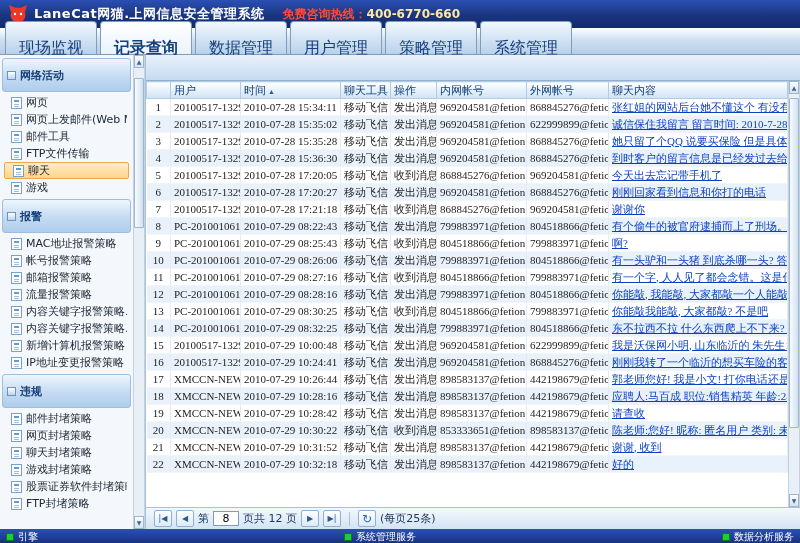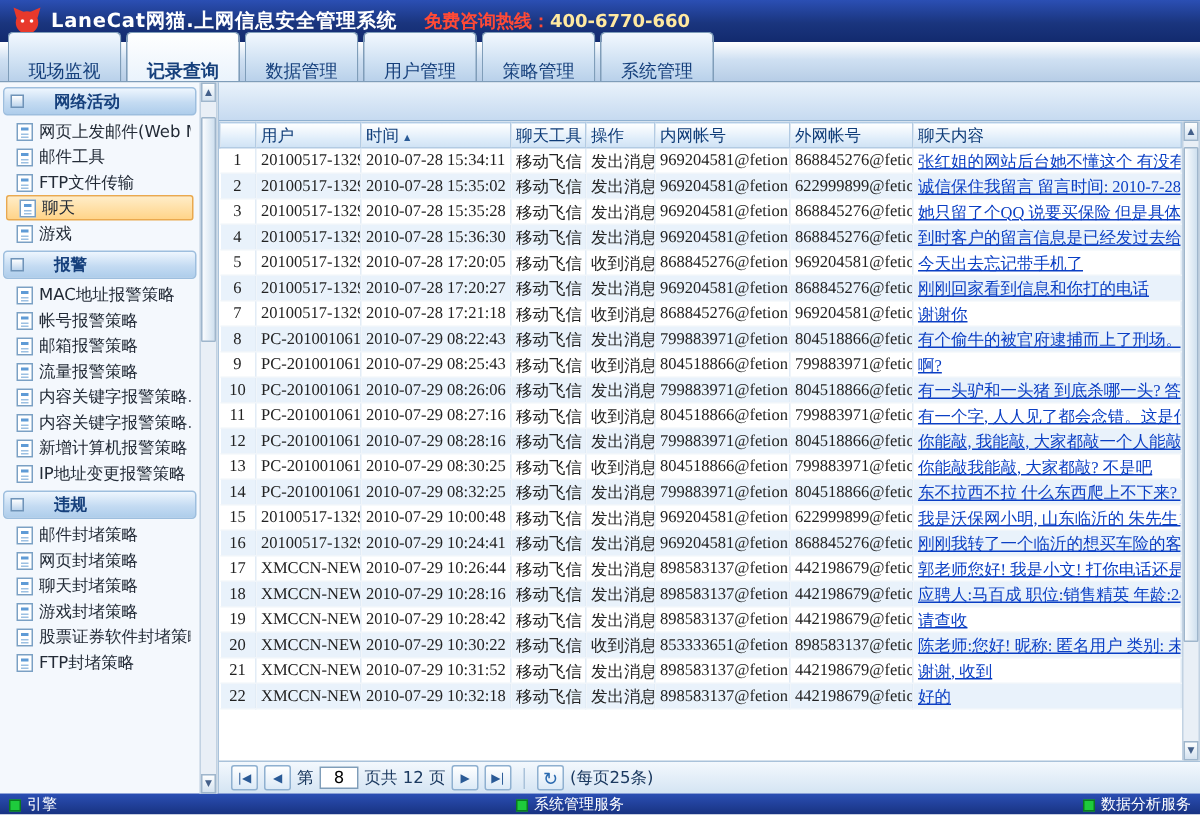--- a/index.html
+++ b/index.html
@@ -12,32 +12,32 @@
     display:flex; align-items:center; padding:0 8px; gap:6px; }
   .logo-text { color:#ffffff; font-size:13px; font-weight:bold; letter-spacing:.5px; }
   .hotline { margin-left:12px; font-size:12px; font-weight:bold; }
   .hotline-label { color:#ff4a36; }
   .hotline-number { color:#ffe9a0; }
 
   
   .navbar { height:27px; flex:none; background:linear-gradient(#ffffff,#cfe0f2 45%,#b7cde6);
     border-bottom:1px solid #7f9db9; display:flex; align-items:flex-end; padding:0 0 0 5px; gap:3px; }
   .nav-tab { height:21px; line-height:19px; padding:16px 13px; border:1px solid #7f9db9; border-bottom:none;
-    border-radius:4px 4px 0 0; background:linear-gradient(#f2f8fe,#cfe1f3 60%,#b9d1ea); color:#16407c; font-size:12px; cursor:default; }
+    border-radius:4px 4px 0 0; background:linear-gradient(#f2f8fe,#cfe1f3 60%,#b9d1ea); color:#16407c; font-size:16px; cursor:default; }
   .nav-tab.active { background:linear-gradient(#ffffff,#eaf3fc); font-weight:bold; }
 
   
   .content { height:474px; flex:none; display:flex; }
 
   
   .sidebar { width:145px; flex:none; display:flex; }
   .sidebar-inner { width:133px; background:#f4f8fd; padding-top:2px; overflow:hidden; }
   .section { margin:1px 2px 2px; }
-  .section-header { height:19px; background:linear-gradient(#eef6fe,#c4dbf2 55%,#aecdeb); border:1px solid #9dbede;
-    border-radius:3px; display:flex; align-items:center; gap:20px; padding:0 4px; color:#16407c; font-weight:bold; font-size:11px; }
+  .section-header { height:34px; background:linear-gradient(#eef6fe,#c4dbf2 55%,#aecdeb); border:1px solid #9dbede;
+    border-radius:3px; display:flex; align-items:center; gap:4px; padding:0 4px; color:#16407c; font-weight:bold; font-size:11px; }
   .section-icon { width:9px; height:9px; flex:none; background:linear-gradient(#ffffff,#bcd4ec); border:1px solid #6f93b8; }
   .section-body { padding:2px 0 1px; }
   .sidebar-item { height:17px; display:flex; align-items:center; gap:4px; padding:0 3px 0 8px; font-size:11px; color:#222a36;
     border:1px solid transparent; white-space:nowrap; }
   .sidebar-item .lbl { overflow:hidden; white-space:nowrap; }
   .sidebar-item.selected { background:linear-gradient(#ffedc8,#ffd489); border:1px solid #eaa94e; border-radius:2px; margin:0 2px; }
   .doc-icon { width:11px; height:12px; flex:none; background:#fff; border:1px solid #7aa0c4; position:relative; }
   .doc-icon::before { content:""; position:absolute; left:2px; top:2px; right:2px; height:2px; background:#5f9bd6; }
   .doc-icon::after { content:""; position:absolute; left:2px; top:6px; right:2px; height:1px; background:#9cc0e2; box-shadow:0 2px 0 #9cc0e2; }
 
@@ -123,20 +123,24 @@
     <div class="sidebar">
       <div class="sidebar-inner">
           <div class="section">
     <div class="section-header">
       <span class="section-icon"></span>
       <span class="sec-lbl">网络活动</span>
     </div>
     <div class="section-body">
               <div class="sidebar-item">
     <span class="doc-icon"></span>
+    <span class="lbl">网页</span>
+  </div>
+              <div class="sidebar-item">
+    <span class="doc-icon"></span>
     <span class="lbl">网页上发邮件(Web Mai</span>
   </div>
               <div class="sidebar-item">
     <span class="doc-icon"></span>
     <span class="lbl">邮件工具</span>
   </div>
               <div class="sidebar-item">
     <span class="doc-icon"></span>
     <span class="lbl">FTP文件传输</span>
   </div>

